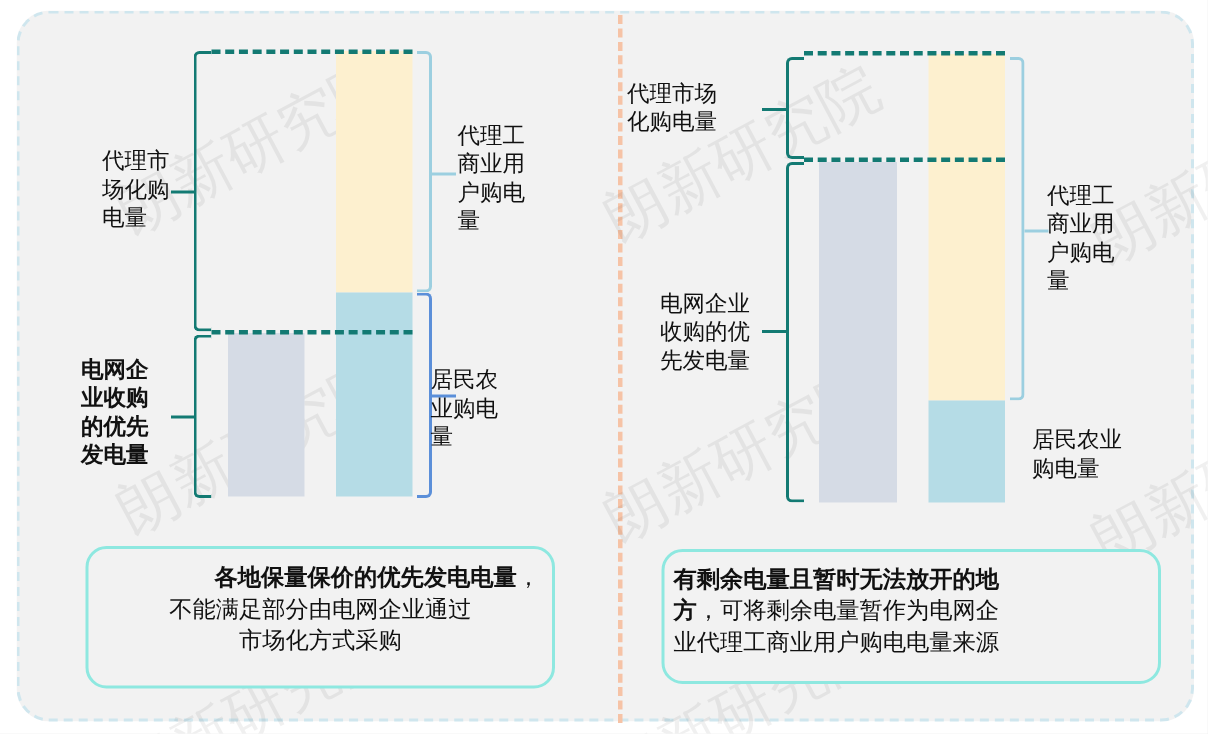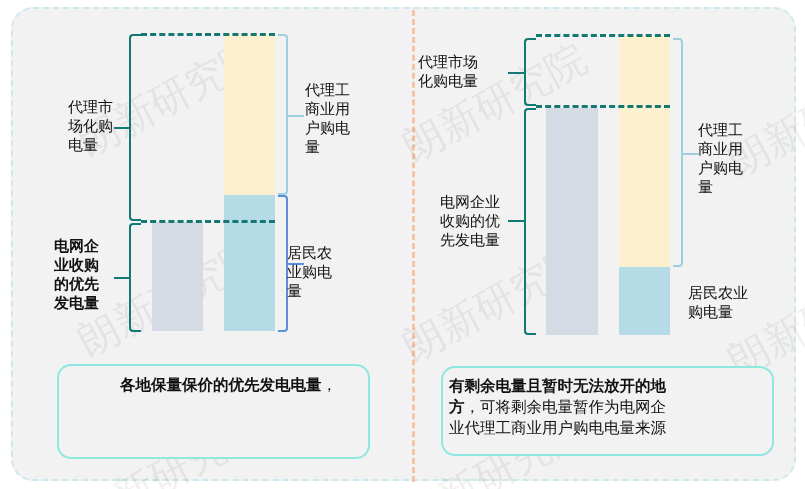--- a/index.html
+++ b/index.html
@@ -63,21 +63,23 @@
 发电量</div>
   <div class="label" style="left:305px;top:81px;width:66px;">代理工
 商业用
 户购电
 量</div>
   <div class="label" style="left:287px;top:244px;width:66px;">居民农
 业购电
 量</div>
 
   <div class="note" style="left:57px;top:364px;width:313px;height:95px;padding:9px 8px;text-align:center;">
-    <div style="text-align:center;padding-left:6px;margin-left:24px;"><b>各地保量保价的优先发电电量</b><span>，</span></div>
+    <div style="text-align:right;padding-left:6px;margin-left:24px;"><b>各地保量保价的优先发电电量</b><span>，</span></div>
+    <div style="white-space:pre-line;">不能满足部分由电网企业通过
+市场化方式采购</div>
   </div>
 </div>
 
 <div>
 
   <div class="bar" style="left:619px;top:36px;width:51px;height:231px;background:#fdf0cf;"></div>
   <div class="bar" style="left:619px;top:267px;width:51px;height:68px;background:#b5dce6;"></div>
   <div class="bar" style="left:546px;top:108px;width:52px;height:227px;background:#d5dbe5;"></div>
 
   <div class="hdash" style="left:536px;top:34px;width:134px;"></div>

